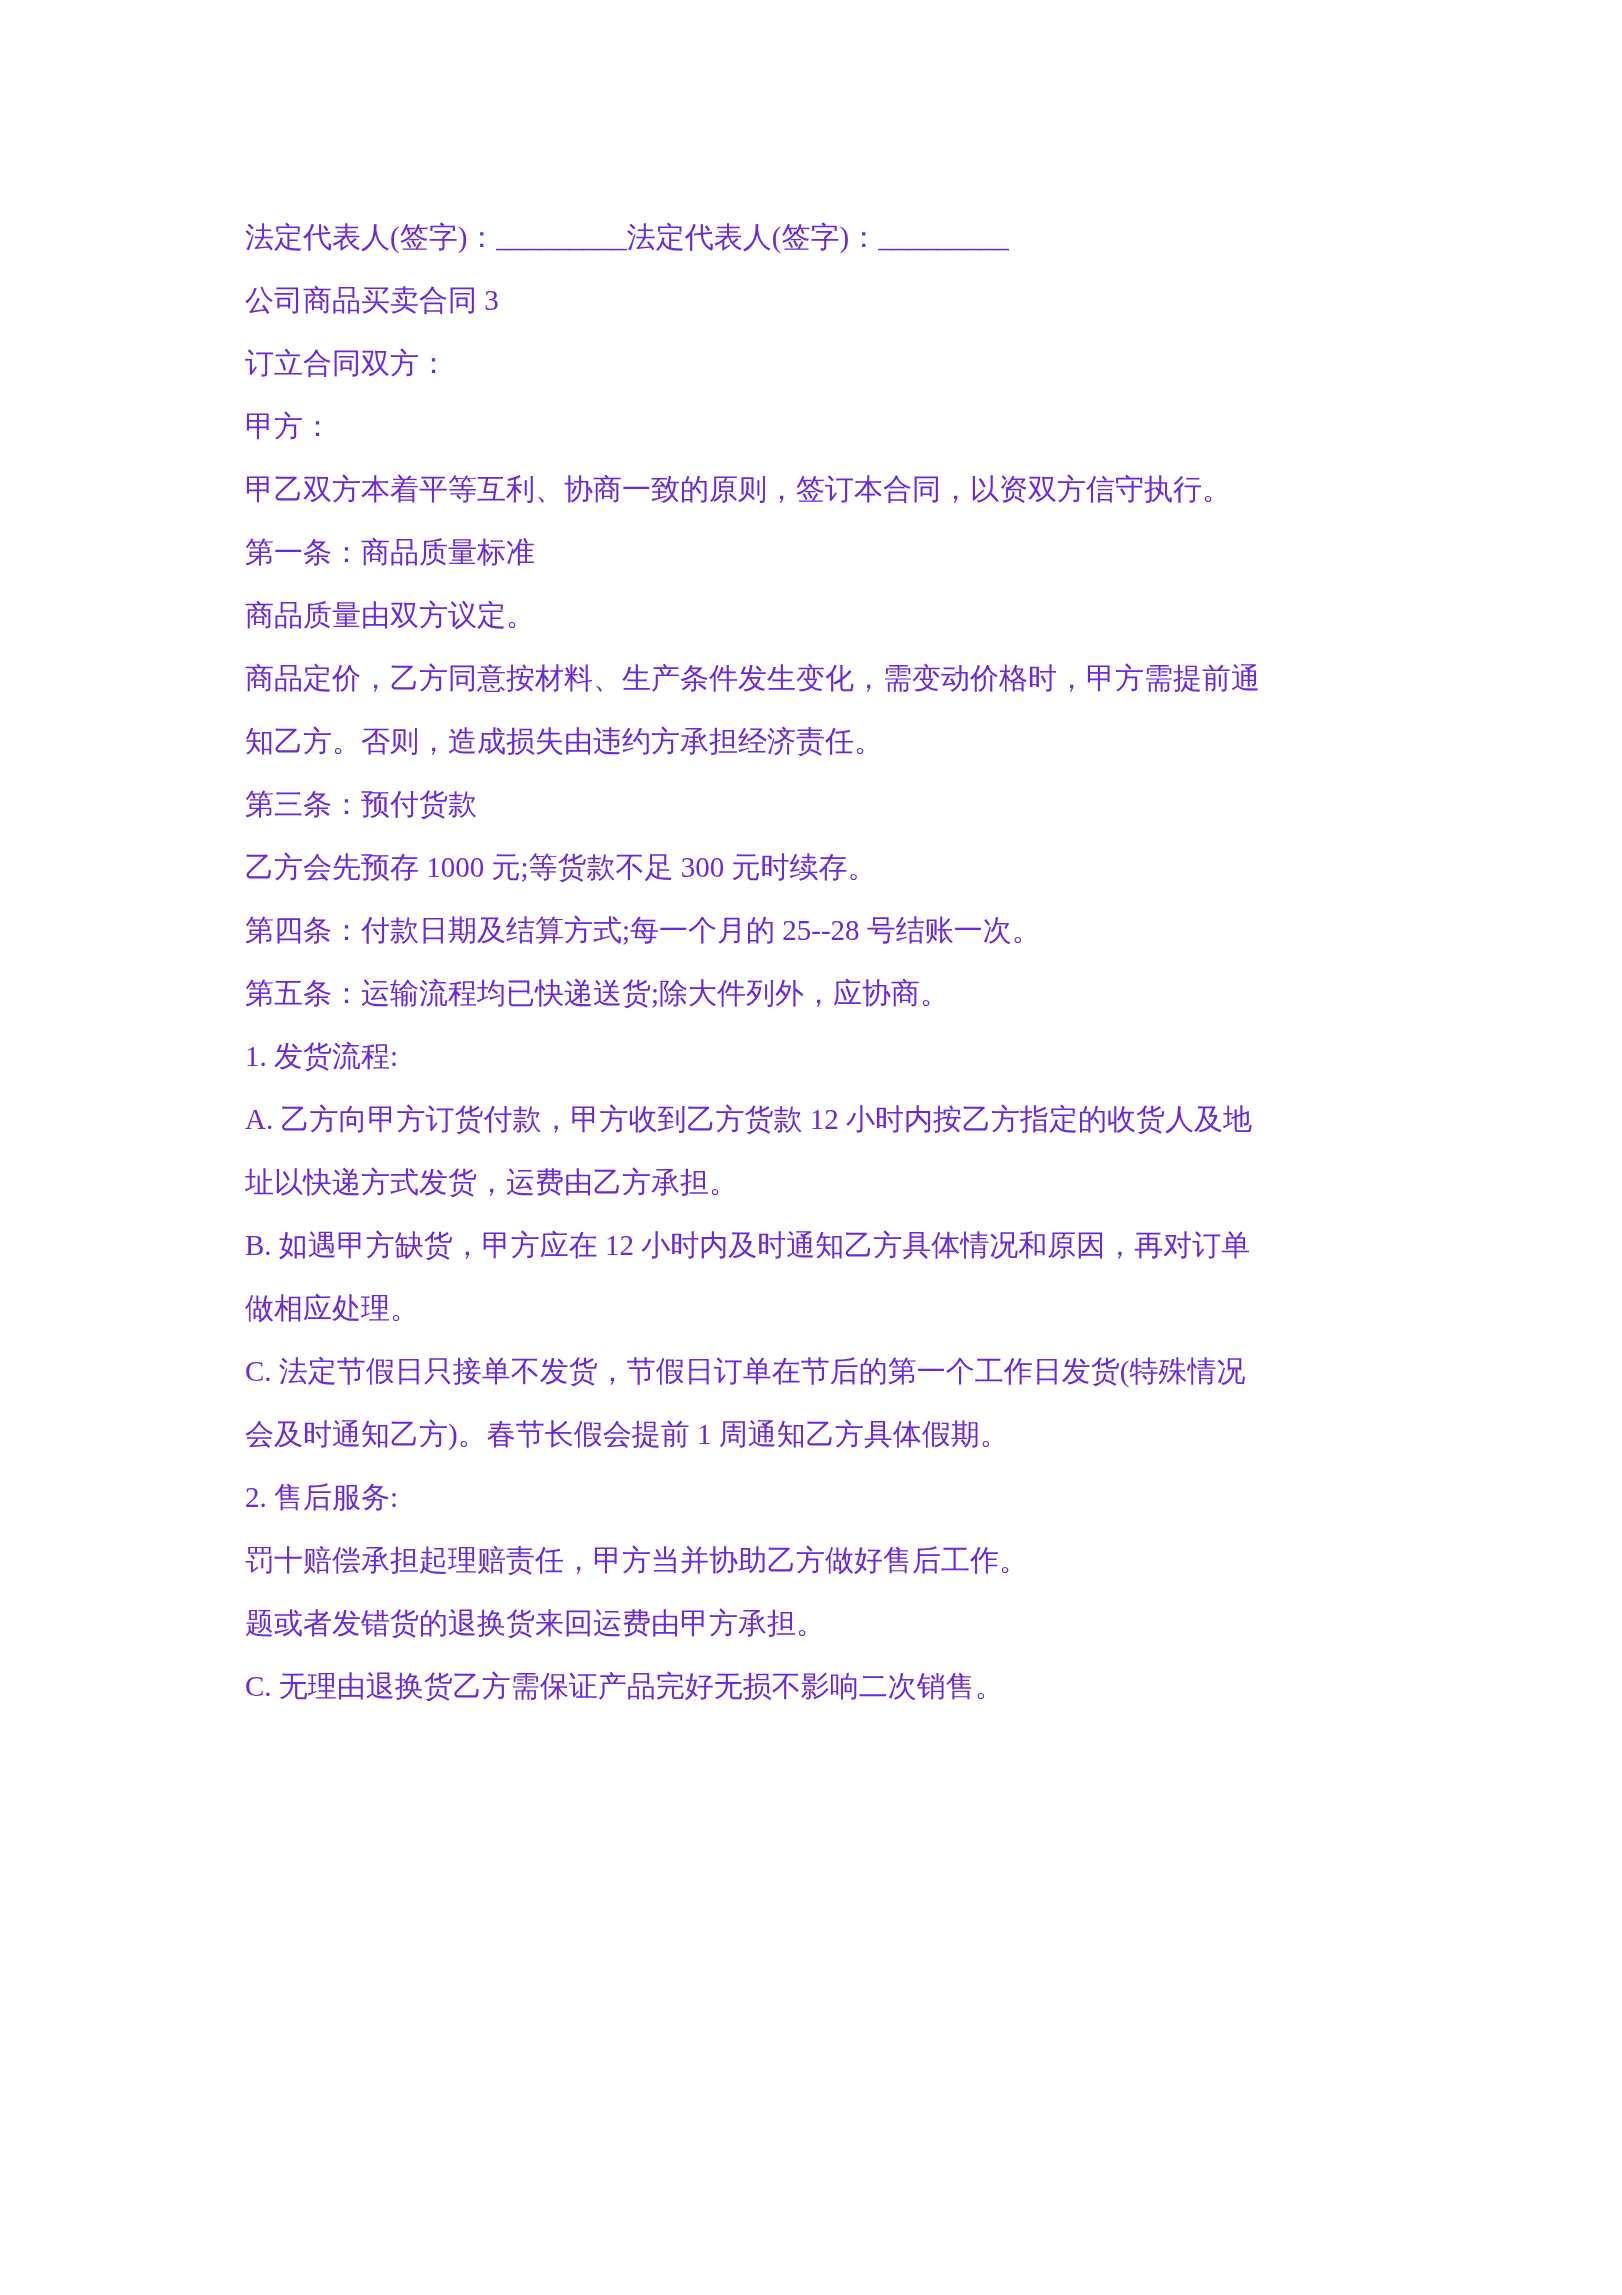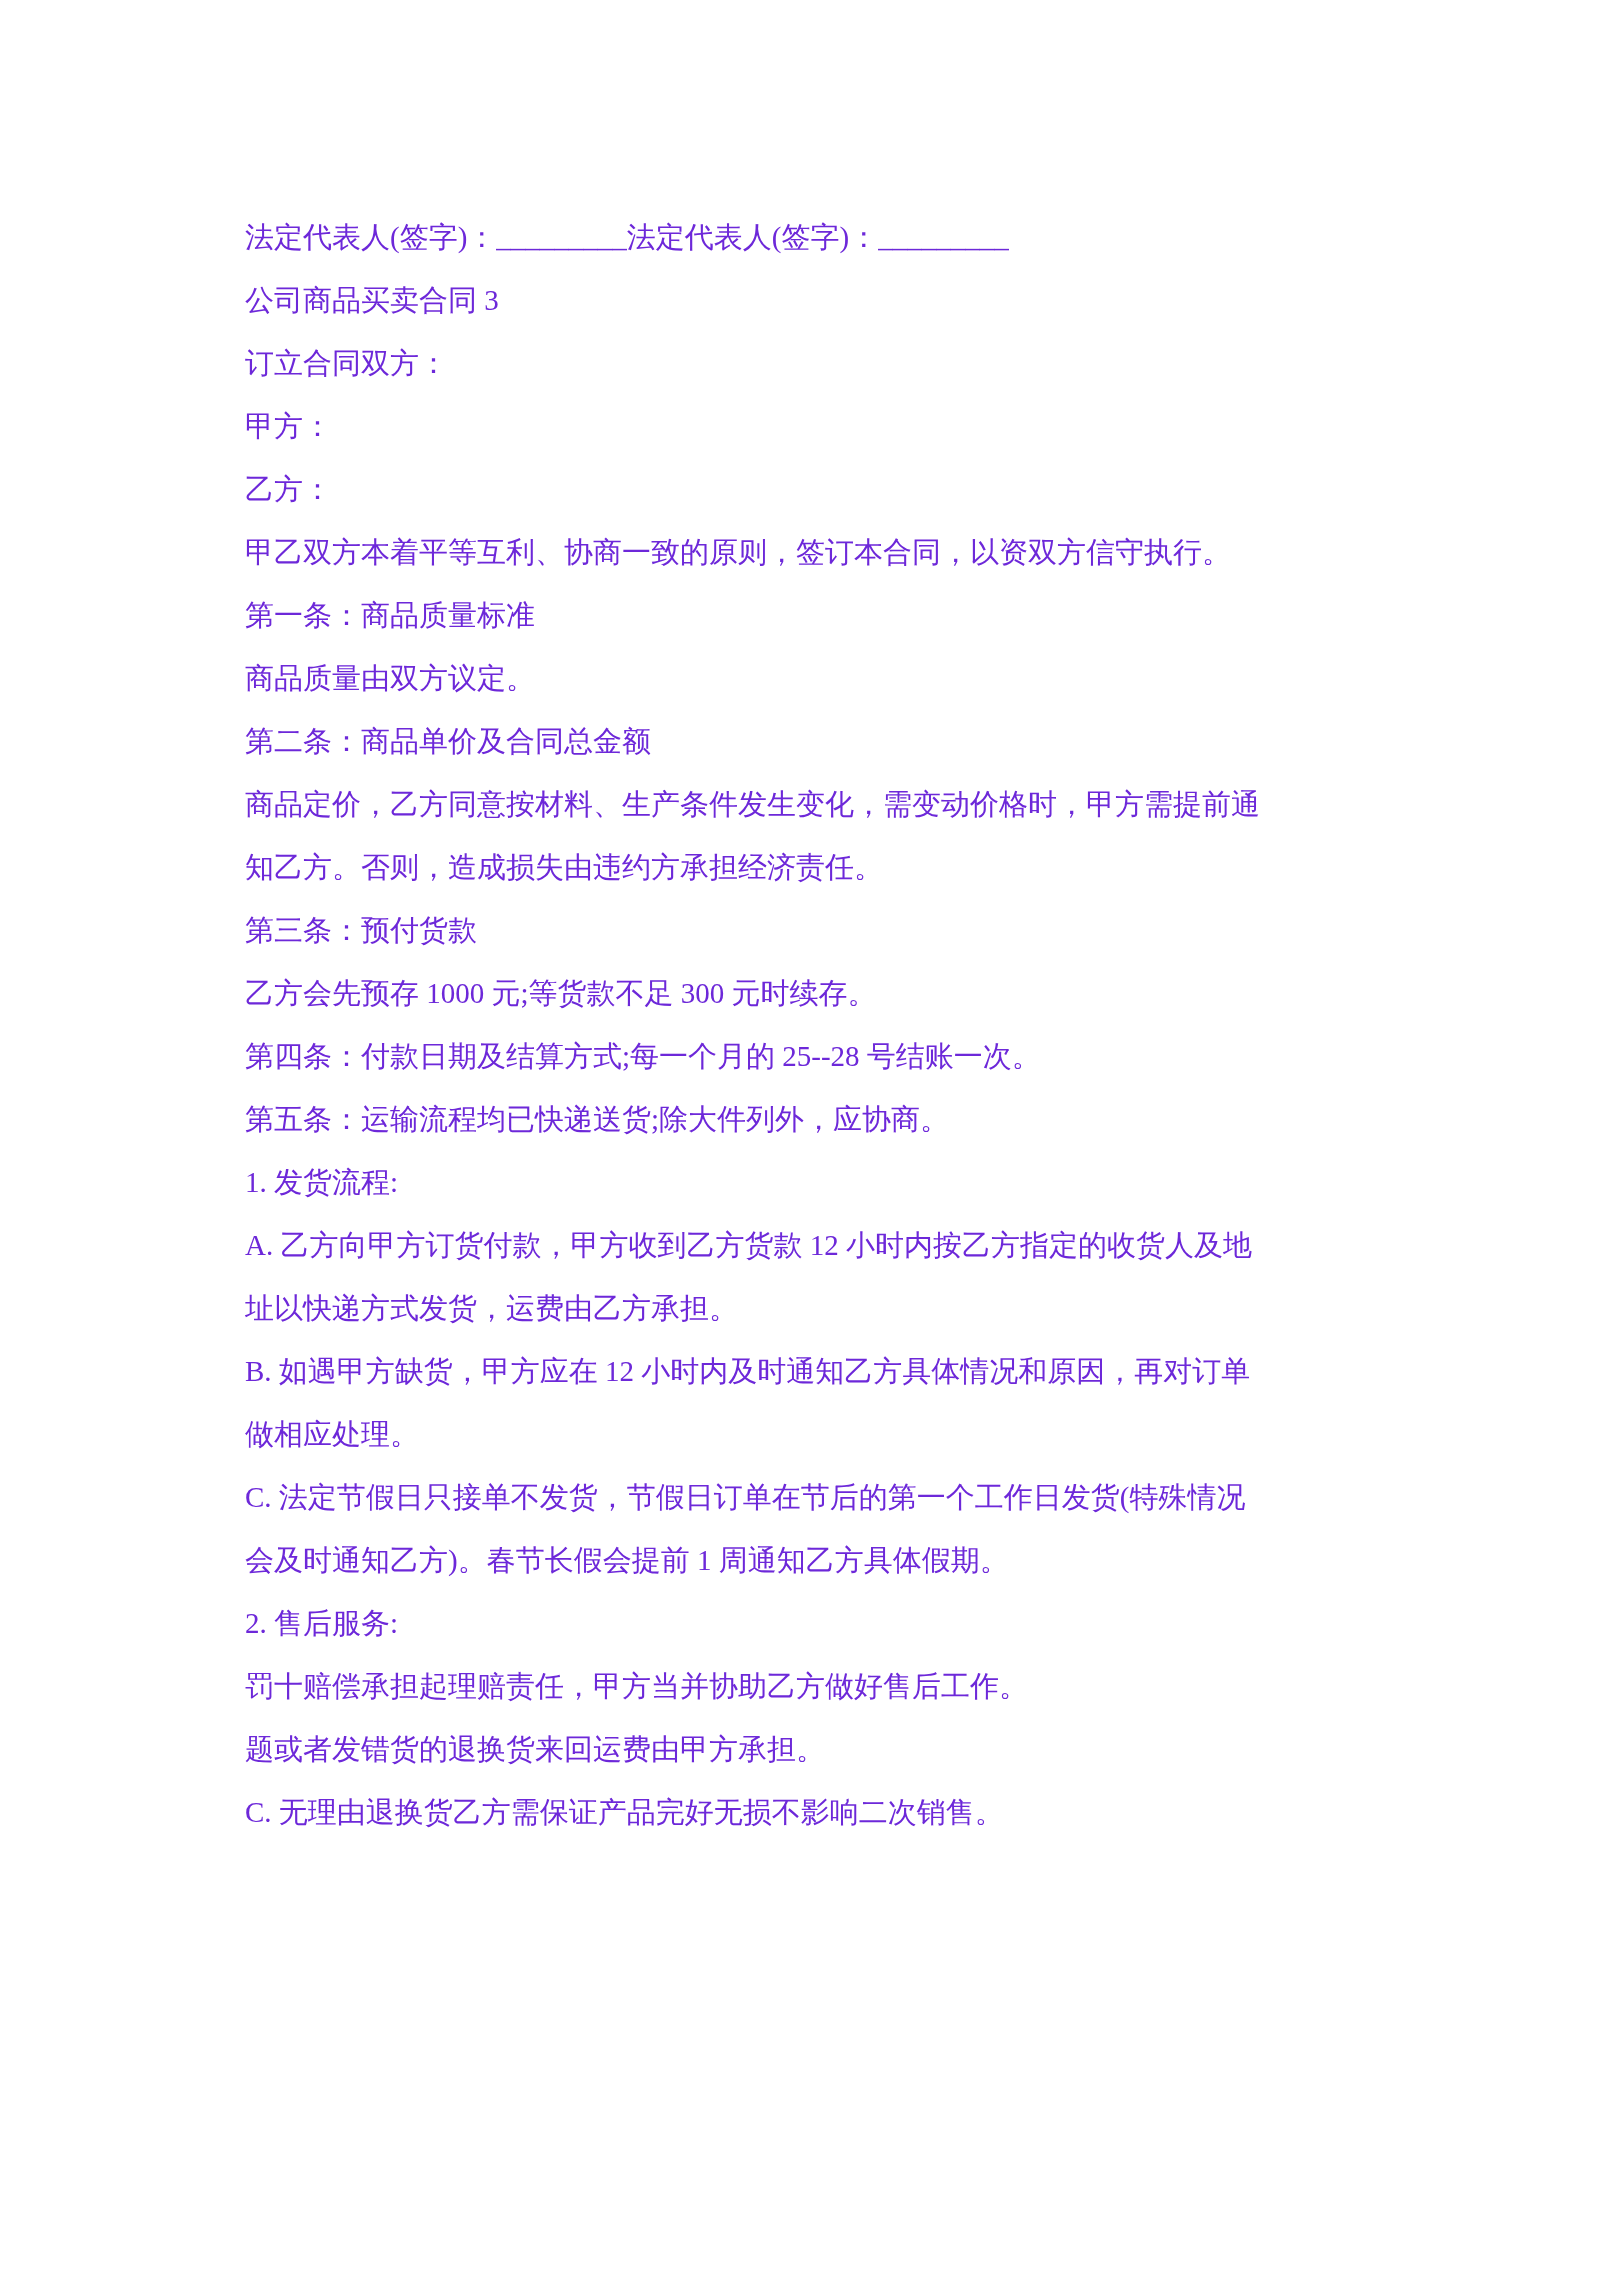--- a/index.html
+++ b/index.html
@@ -32,25 +32,23 @@
 </style>
 </head>
 <body>
 
 <div class="page" style="background: rgb(255, 255, 255); color: rgb(0, 0, 0);">
   <div class="doc" id="doc">
       <div class="line">法定代表人(签字)：_________法定代表人(签字)：_________</div>
       <div class="line">公司商品买卖合同 3</div>
       <div class="line">订立合同双方：</div>
       <div class="line">甲方：</div>
-      <div class="line">乙方：</div>
       <div class="line">甲乙双方本着平等互利、协商一致的原则，签订本合同，以资双方信守执行。</div>
       <div class="line">第一条：商品质量标准</div>
       <div class="line">商品质量由双方议定。</div>
-      <div class="line">第二条：商品单价及合同总金额</div>
       <div class="line">商品定价，乙方同意按材料、生产条件发生变化，需变动价格时，甲方需提前通</div>
       <div class="line">知乙方。否则，造成损失由违约方承担经济责任。</div>
       <div class="line">第三条：预付货款</div>
       <div class="line">乙方会先预存 1000 元;等货款不足 300 元时续存。</div>
       <div class="line">第四条：付款日期及结算方式;每一个月的 25--28 号结账一次。</div>
       <div class="line">第五条：运输流程均已快递送货;除大件列外，应协商。</div>
       <div class="line">1. 发货流程:</div>
       <div class="line">A. 乙方向甲方订货付款，甲方收到乙方货款 12 小时内按乙方指定的收货人及地</div>
       <div class="line">址以快递方式发货，运费由乙方承担。</div>
       <div class="line">B. 如遇甲方缺货，甲方应在 12 小时内及时通知乙方具体情况和原因，再对订单</div>

